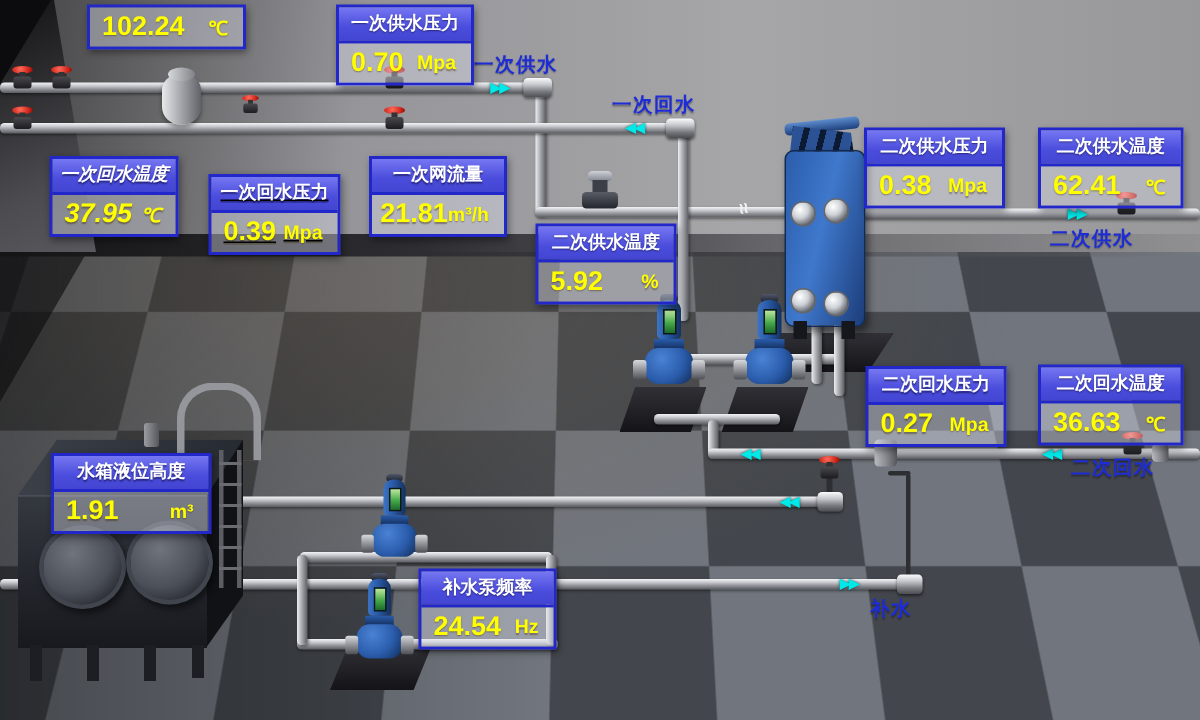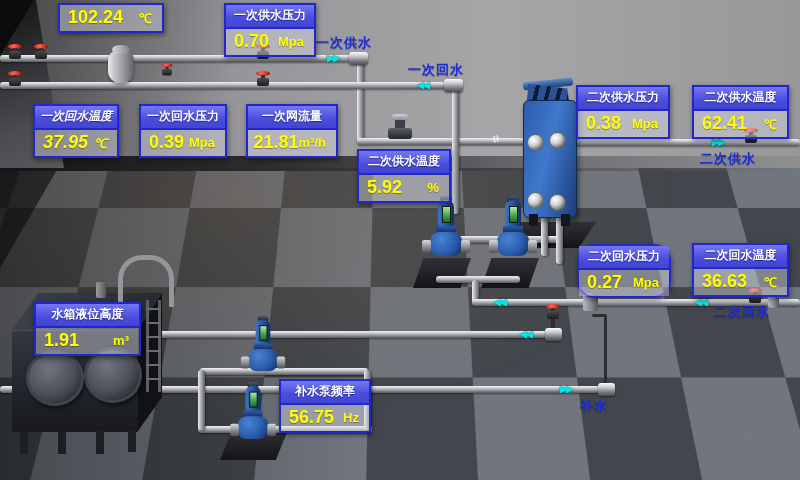--- a/index.html
+++ b/index.html
@@ -340,21 +340,21 @@
         <span class="u">Mpa</span>
       </div>
   </div>
   <div class="gauge" style="left:33px;top:104px;width:82px;font-style:italic;">
     <div class="g-head">一次回水温度</div>
     <div class="g-val">
         <span class="v">37.95</span>
         <span class="u">℃</span>
       </div>
   </div>
-  <div class="gauge" style="left:139px;top:104px;width:84px;">
+  <div class="gauge" style="left:139px;top:116px;width:84px;text-decoration:underline;">
     <div class="g-head">一次回水压力</div>
     <div class="g-val">
         <span class="v">0.39</span>
         <span class="u">Mpa</span>
       </div>
   </div>
   <div class="gauge" style="left:246px;top:104px;width:88px;">
     <div class="g-head">一次网流量</div>
     <div class="g-val">
         <span class="v">21.81</span>
@@ -375,21 +375,21 @@
         <span class="u">Mpa</span>
       </div>
   </div>
   <div class="gauge" style="left:692px;top:85px;width:93px;">
     <div class="g-head">二次供水温度</div>
     <div class="g-val">
         <span class="v">62.41</span>
         <span class="u">℃</span>
       </div>
   </div>
-  <div class="gauge" style="left:577px;top:244px;width:90px;border-radius:17px;">
+  <div class="gauge" style="left:577px;top:244px;width:90px;">
     <div class="g-head">二次回水压力</div>
     <div class="g-val">
         <span class="v">0.27</span>
         <span class="u">Mpa</span>
       </div>
   </div>
   <div class="gauge" style="left:692px;top:243px;width:93px;">
     <div class="g-head">二次回水温度</div>
     <div class="g-val">
         <span class="v">36.63</span>
@@ -399,18 +399,18 @@
   <div class="gauge" style="left:34px;top:302px;width:103px;">
     <div class="g-head">水箱液位高度</div>
     <div class="g-val">
         <span class="v">1.91</span>
         <span class="u">m³</span>
       </div>
   </div>
   <div class="gauge" style="left:279px;top:379px;width:88px;">
     <div class="g-head">补水泵频率</div>
     <div class="g-val">
-        <span class="v">56.75</span>
+        <span class="v">24.54</span>
         <span class="u">Hz</span>
       </div>
   </div>
 
 </div>
 
 </body></html>

